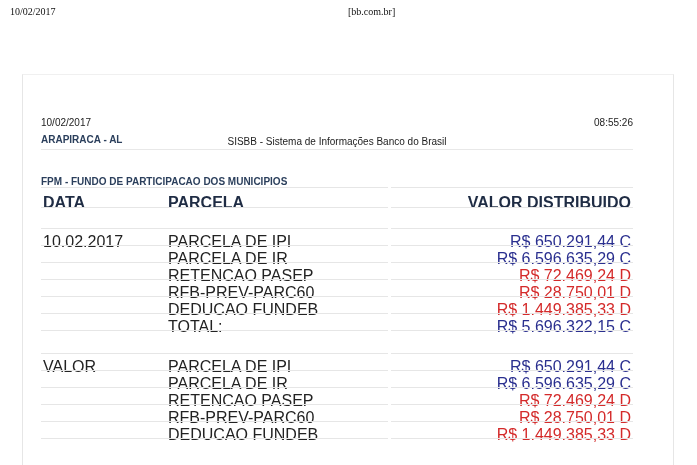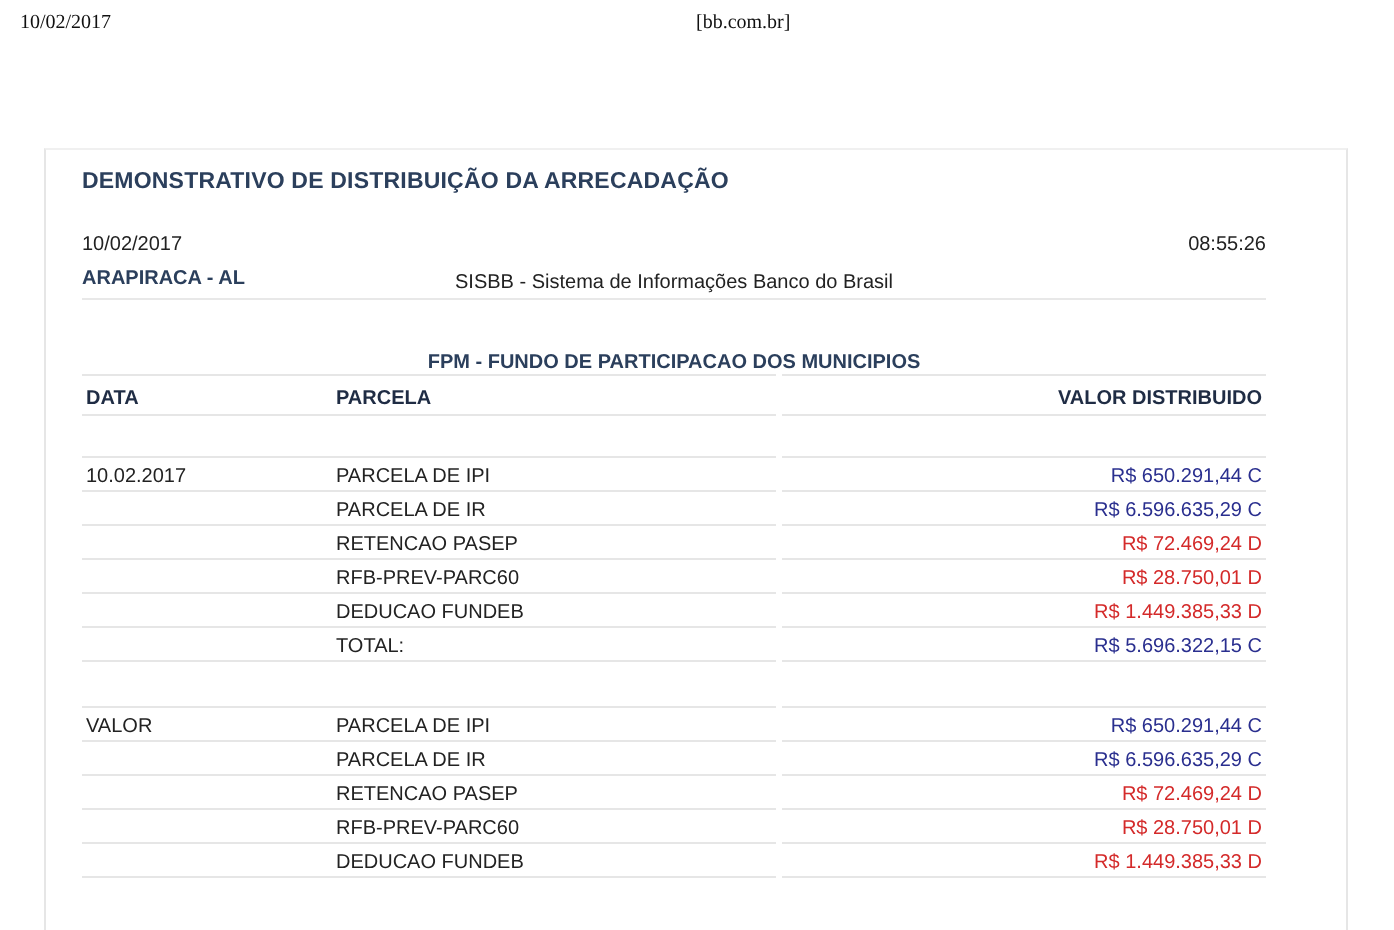--- a/index.html
+++ b/index.html
@@ -8,23 +8,23 @@
   .print-header .date { position: absolute; left: 0; top: 0; }
   .print-header .site { position: absolute; left: 338px; top: 0; }
   .card { position: absolute; left: 22px; top: 74px; width: 650px; height: 420px; border-left: 1px solid #e6e6e6; border-right: 1px solid #e6e6e6; border-top: 1px solid #f0f0f0; }
   .title { position: absolute; left: 18px; top: 10px; font-size: 11.5px; font-weight: bold; color: #2b3f5c; letter-spacing: 0.1px; }
   .meta { position: absolute; left: 18px; top: 42px; width: 592px; font-size: 10px; color: #222; }
   .meta .d { position: absolute; left: 0; top: 0; }
   .meta .sys { position: absolute; left: 0; width: 592px; top: 0; text-align: center; margin-top: 19px; }
   .meta .time { position: absolute; right: 0; top: 0; }
   .meta .city { position: absolute; left: 0; width: 592px; top: 17px; text-align: left; font-weight: bold; color: #2b3f5c; }
   .meta-line { position: absolute; left: 18px; top: 74px; width: 592px; height: 1px; background: #e8e8e8; }
-  .fund { position: absolute; left: 18px; width: 592px; top: 101px; text-align: center; font-size: 10px; font-weight: bold; color: #2b3f5c; }
+  .fund { position: absolute; left: 18px; width: 592px; top: 101px; text-align: left; font-size: 10px; font-weight: bold; color: #2b3f5c; }
   .tbl { position: absolute; left: 18px; top: 112px; width: 592px; }
-  .row { position: relative; height: 17px; font-size: 10px; }
+  .row { position: relative; height: 17px; font-size: 16px; }
   .row .c1 { position: absolute; left: 2px; top: 4px; }
   .row .c2 { position: absolute; left: 127px; top: 4px; }
   .row .c3 { position: absolute; right: 2px; top: 4px; text-align: right; }
   .row .l1 { position: absolute; left: 0; width: 347px; bottom: 0; height: 1px; background: #e6e6e6; }
   .row .l2 { position: absolute; left: 350px; right: 0; bottom: 0; height: 1px; background: #e6e6e6; }
   .row.top .l1, .row.top .l2 { top: 0; bottom: auto; }
   .hdr { height: 21px; font-weight: bold; color: #1f2c44; }
   .hdr .c1, .hdr .c2, .hdr .c3 { top: 7px; }
   .spacer { height: 24px; }
   .credit { color: #2a2f8f; }
@@ -32,21 +32,20 @@
 </style>
 </head>
 <body>
 
 <div class="print-header">
   <span class="date">10/02/2017</span>
   <span class="site">[bb.com.br]</span>
 </div>
 
 <div class="card">
-  <div class="title">DEMONSTRATIVO DE DISTRIBUIÇÃO DA ARRECADAÇÃO</div>
   <div class="meta">
     <span class="d">10/02/2017</span>
     <span class="sys">SISBB - Sistema de Informações Banco do Brasil</span>
     <span class="time">08:55:26</span>
     <span class="city">ARAPIRACA - AL</span>
   </div>
   <div class="meta-line"></div>
   <div class="fund">FPM - FUNDO DE PARTICIPACAO DOS MUNICIPIOS</div>
 
   <div class="tbl">

